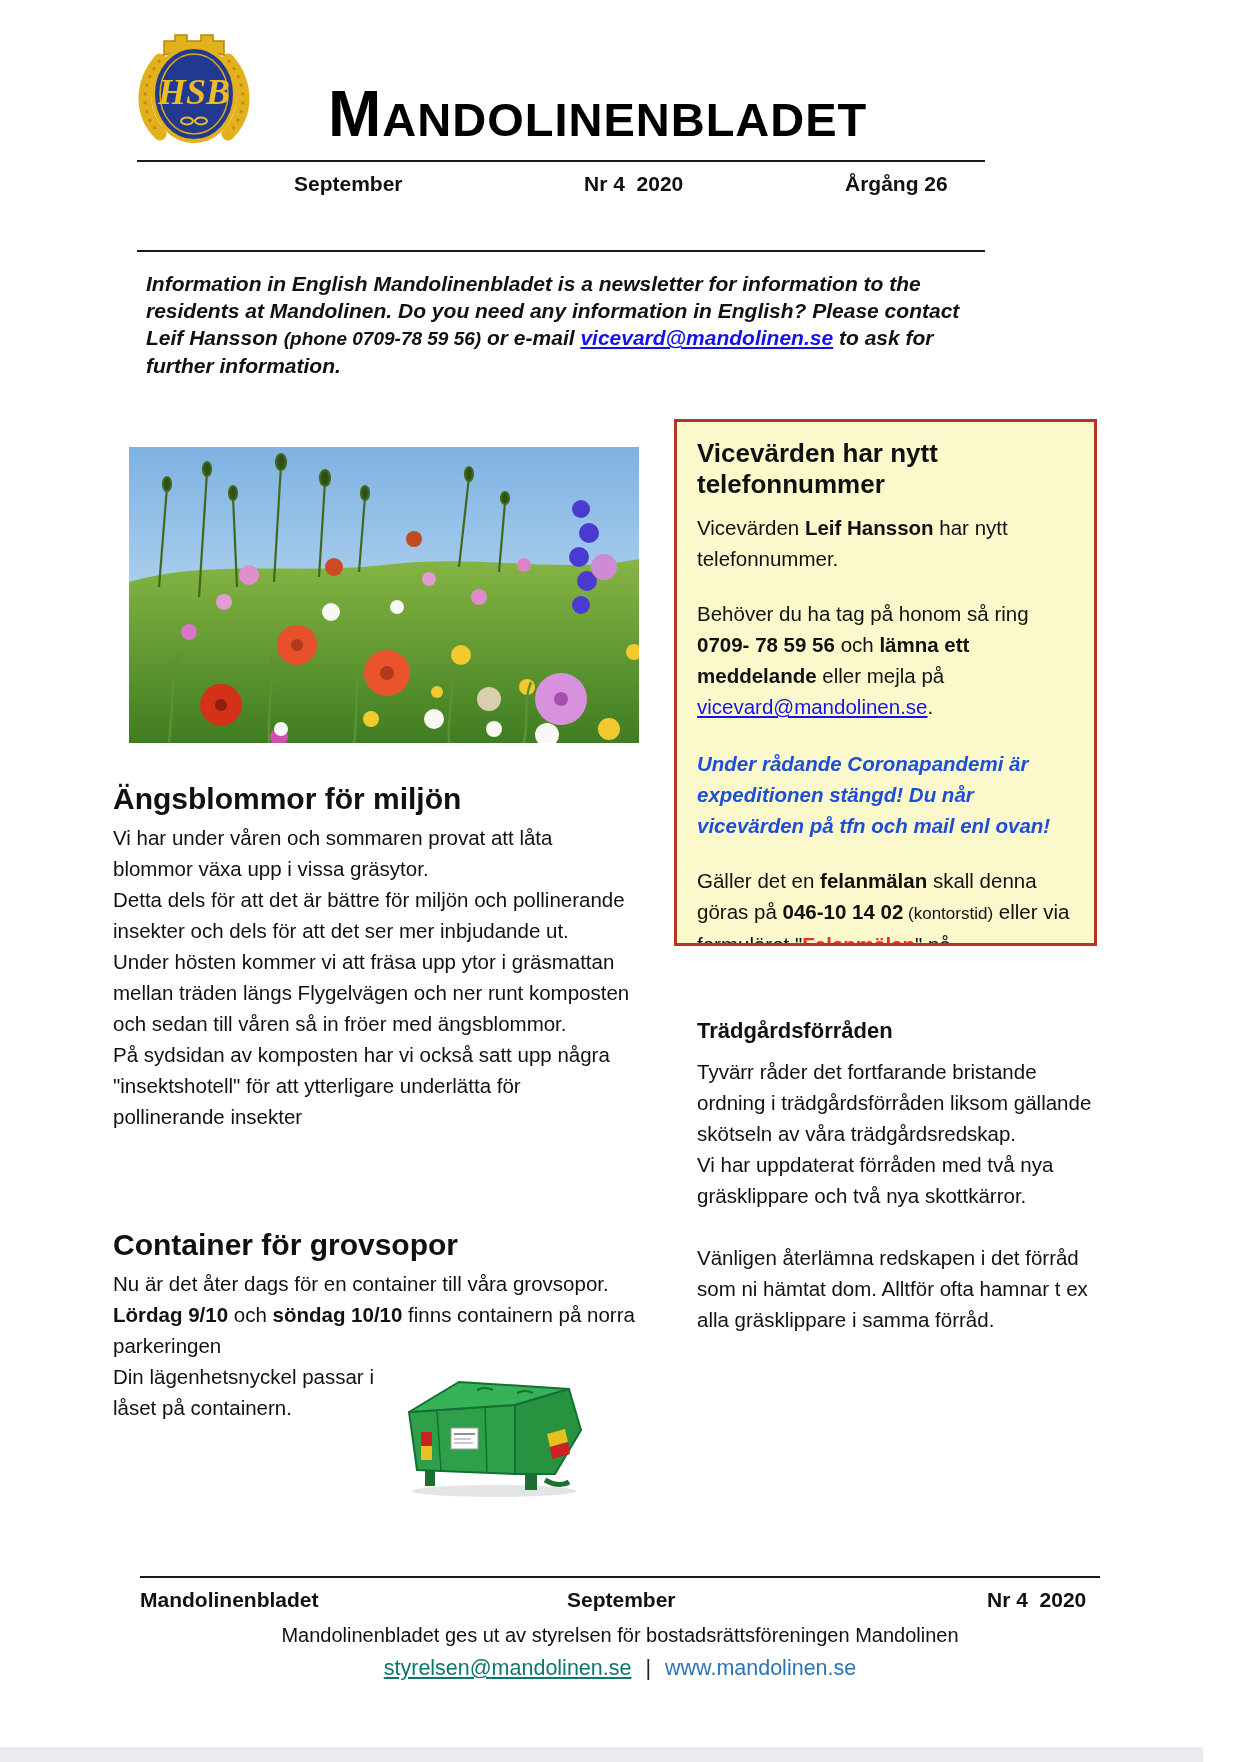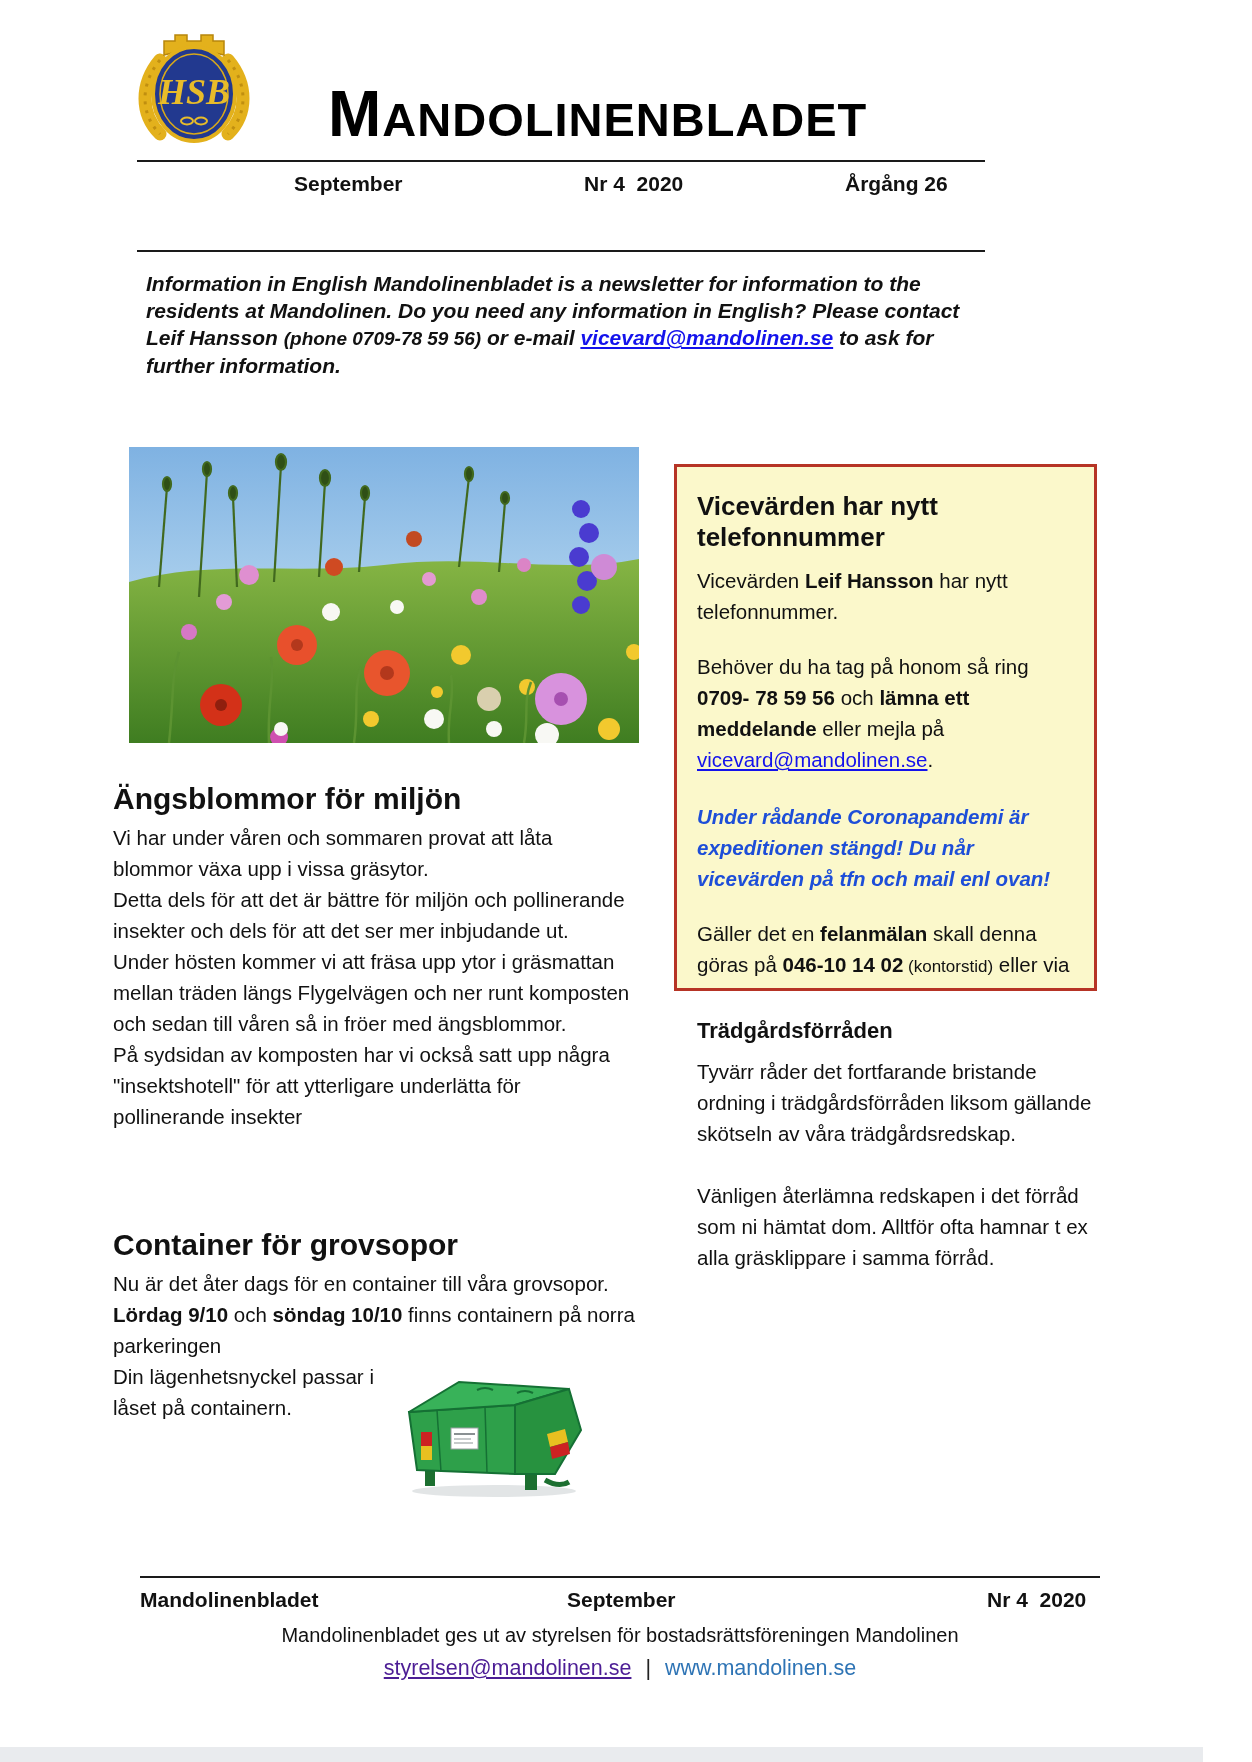--- a/index.html
+++ b/index.html
@@ -15,30 +15,30 @@
   #masthead-title{left:328px;top:82px;font-weight:700;letter-spacing:1px;color:#000;}
   #masthead-title .big{font-size:64px;line-height:64px;}
   #masthead-title .rest{font-size:47px;line-height:64px;}
   .rule{height:2px;background:#1a1a1a;}
   .daterow span{font-size:21px;font-weight:700;}
   
   #english{left:146px;top:270px;width:840px;font-size:21px;font-weight:700;font-style:italic;line-height:27px;}
   #english .phone{font-size:19px;}
   a.link-strong{color:#1412ec;text-decoration:underline;cursor:pointer;}
   a.link-plain{color:#2e74b5;text-decoration:none;cursor:pointer;}
-  a.link-footer{color:#4c1d95;text-decoration:underline;cursor:pointer;}
+  a.link-footer{color:#0f766e;text-decoration:underline;cursor:pointer;}
   
   .h2{font-size:30px;font-weight:700;line-height:34px;margin:0;}
   .body-text{font-size:20.5px;line-height:31px;}
   .sentence{display:block;}
   b{font-weight:700;}
   
   #notice-box{
-    left:674px;top:464px;width:423px;height:527px;box-sizing:border-box;
-    background:#fbf8cb;border:3px solid #b63425;padding:24px 20px;overflow:hidden;
+    left:674px;top:419px;width:423px;height:527px;box-sizing:border-box;
+    background:#fbf8cb;border:3px solid #b63425;padding:16px 20px;overflow:hidden;
   }
   #notice-box .box-h{font-size:26px;font-weight:700;line-height:31px;margin:0 0 2px 0;}
   #notice-box p{margin:12px 0 0 0;}
   #notice-box .warning{color:#1d4ed8;font-weight:700;font-style:italic;margin:26px 0 0 0;}
   #notice-box .small{font-size:17px;}
   #notice-box .gap{margin-top:24px;}
   .red-bold{color:#e8312a;font-weight:700;}
   
   .footer-bold{font-size:21px;font-weight:700;}
   #footer-credit{left:140px;top:1624px;width:960px;text-align:center;font-size:20px;}
@@ -230,20 +230,21 @@
     <p><span>Vicevärden </span><b>Leif Hansson</b><span> har nytt telefonnummer.</span></p>
     <p class="gap"><span>Behöver du ha tag på honom så ring </span><b>0709- 78 59 56</b><span> och </span><b>lämna ett meddelande</b><span> eller mejla på </span><a class="link-strong">vicevard@mandolinen.se</a><span>.</span></p>
     <p class="warning">Under rådande Coronapandemi är expeditionen stängd! Du når vicevärden på tfn och mail enl ovan!</p>
     <p class="gap"><span>Gäller det en </span><b>felanmälan</b><span> skall denna göras på </span><b>046-10 14 02</b><span class="small"> (kontorstid)</span><span> eller via formuläret "</span><span class="red-bold">Felanmälan</span><span>" på </span></p>
   </div>
 
   <div class="abs body-text" style="left:697px;top:1014px;width:402px;">
     <h2 class="h2" style="font-size:22px;margin-bottom:8px;">Trädgårdsförråden</h2>
     <div>
       <span class="sentence">Tyvärr råder det fortfarande bristande ordning i trädgårdsförråden liksom gällande skötseln av våra trädgårdsredskap.</span>
+      <span class="sentence">Vi har uppdaterat förråden med två nya gräsklippare och två nya skottkärror.</span>
     </div>
     <div style="margin-top:31px;">
       <span>Vänligen återlämna redskapen i det förråd som ni hämtat dom. Alltför ofta hamnar t ex alla gräsklippare i samma förråd.</span>
     </div>
   </div>
 
   <div class="abs rule" style="left:140px;top:1576px;width:960px;"></div>
   <div>
     <span class="abs footer-bold" style="left:140px;top:1588px;">Mandolinenbladet</span>
     <span class="abs footer-bold" style="left:567px;top:1588px;">September</span>

